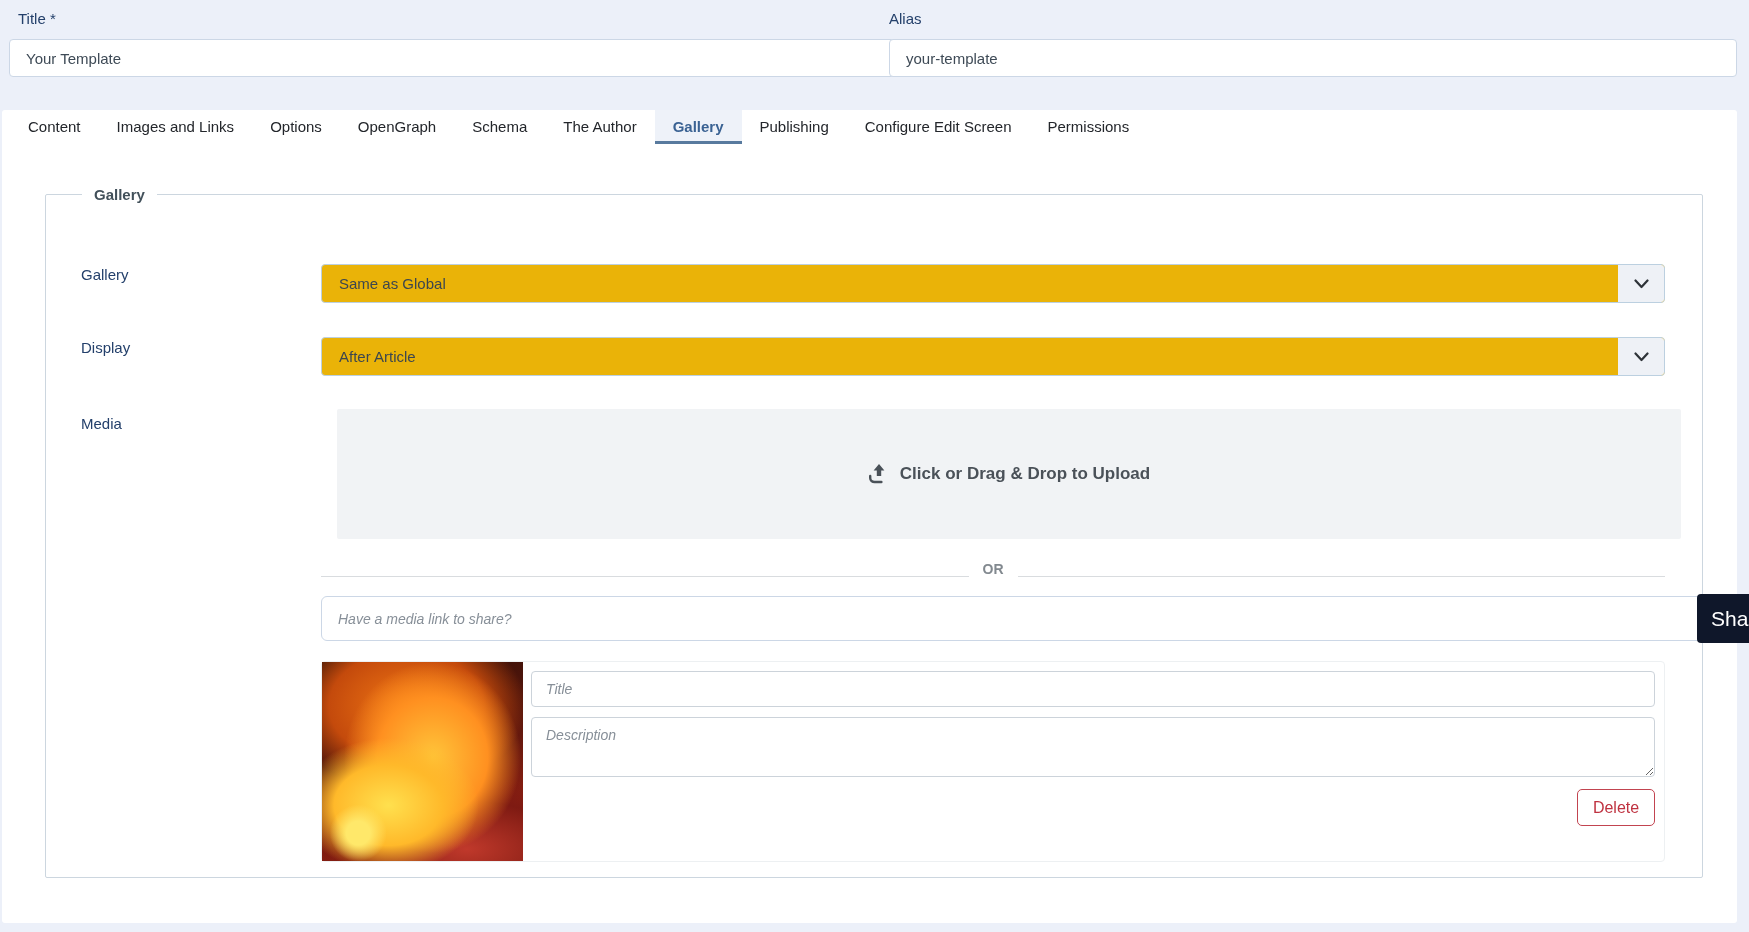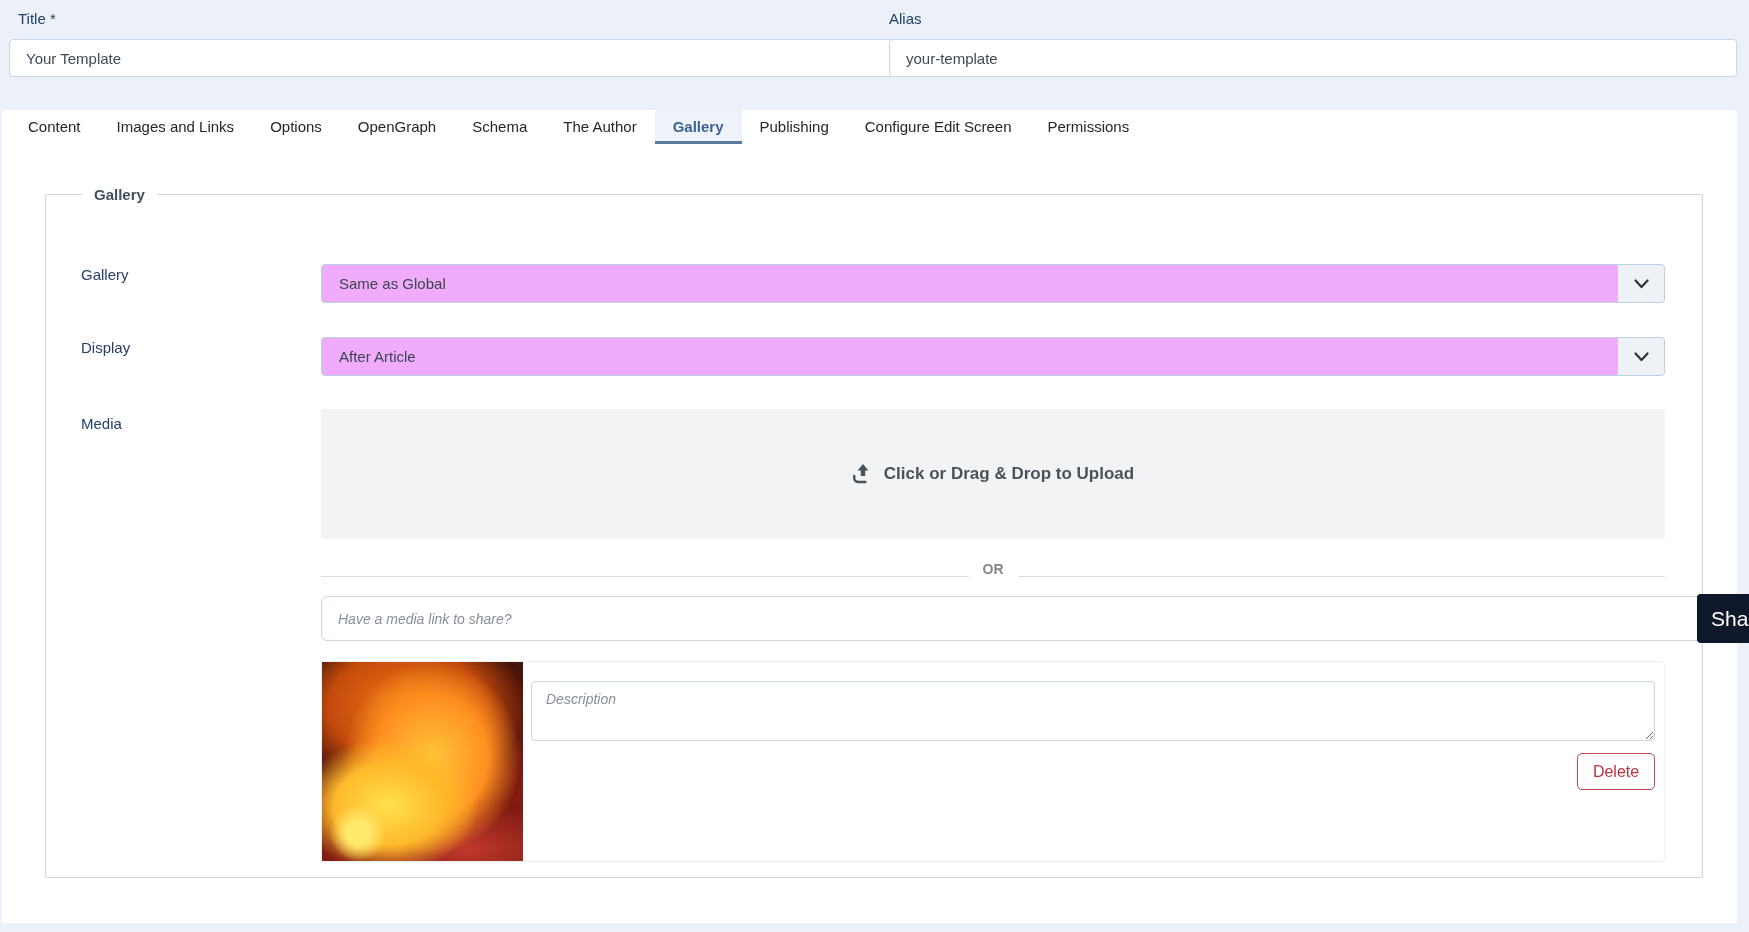--- a/index.html
+++ b/index.html
@@ -91,21 +91,21 @@
   #lbl-gallery { top: 63px; }
   #lbl-display { top: 136px; }
   #lbl-media   { top: 212px; }
 
   
   .select {
     position: absolute;
     left: 275px;
     width: 1344px;
     height: 39px;
-    background: #f0abfc;
+    background: #eab308;
     border: 1px solid #bcd0e0;
     border-radius: 4px;
     display: flex;
     align-items: center;
     cursor: pointer;
     overflow: hidden;
   }
   #select-gallery { top: 61px; }
   #select-display { top: 134px; }
   .select-text {
@@ -119,21 +119,21 @@
     height: 100%;
     background: #eef1f6;
     display: flex;
     align-items: center;
     justify-content: center;
   }
 
   
   .dropzone {
     position: absolute;
-    left: 275px; top: 206px;
+    left: 291px; top: 206px;
     width: 1344px; height: 130px;
     background: #f1f3f5;
     border-radius: 2px;
     display: flex;
     align-items: center;
     justify-content: center;
     gap: 10px;
     cursor: pointer;
   }
   .dropzone-text {
@@ -318,19 +318,20 @@
     </div>
 
     <div class="share-row">
       <input class="share-input" type="text" placeholder="Have a media link to share?" style="">
       <button class="share-btn">Share</button>
     </div>
 
     <div class="media-item">
       <div class="media-thumb"></div>
       <div class="media-fields">
+        <input class="media-title-input" type="text" placeholder="Title" style="">
         <textarea class="media-desc-input" placeholder="Description" style=""></textarea>
         <button class="delete-btn">Delete</button>
       </div>
     </div>
 
   </fieldset>
 </div>
 
 </body></html>

